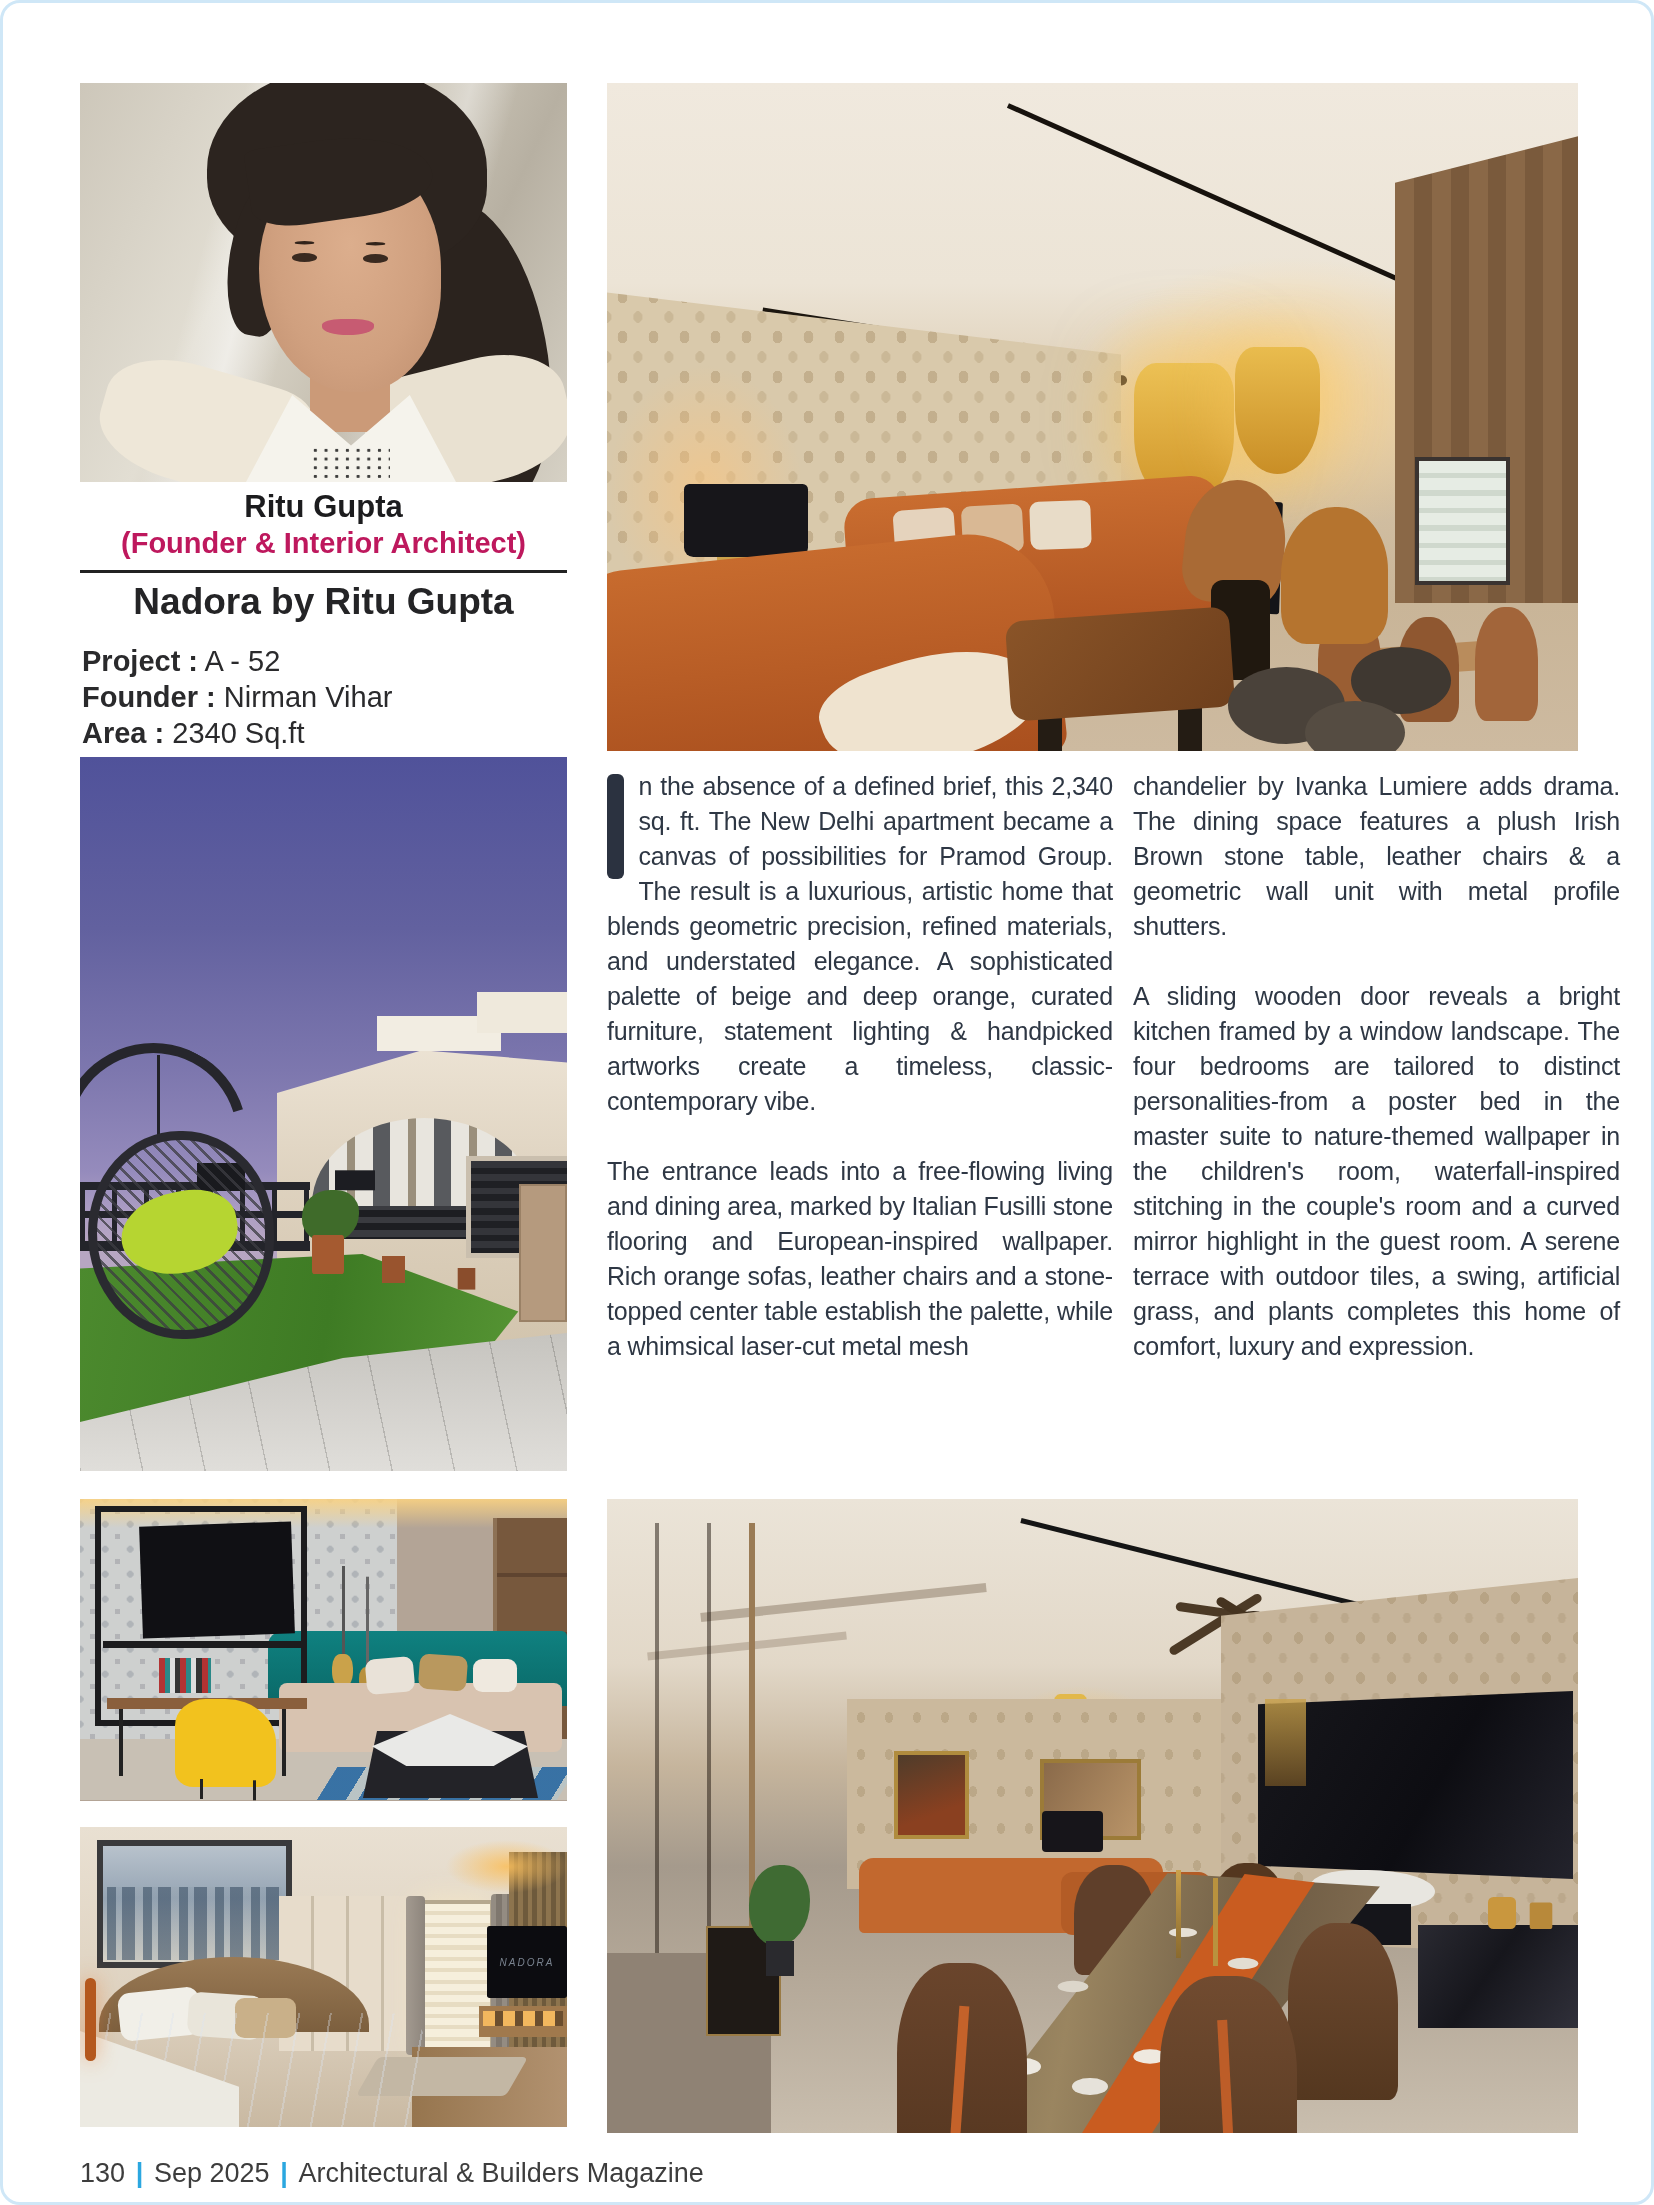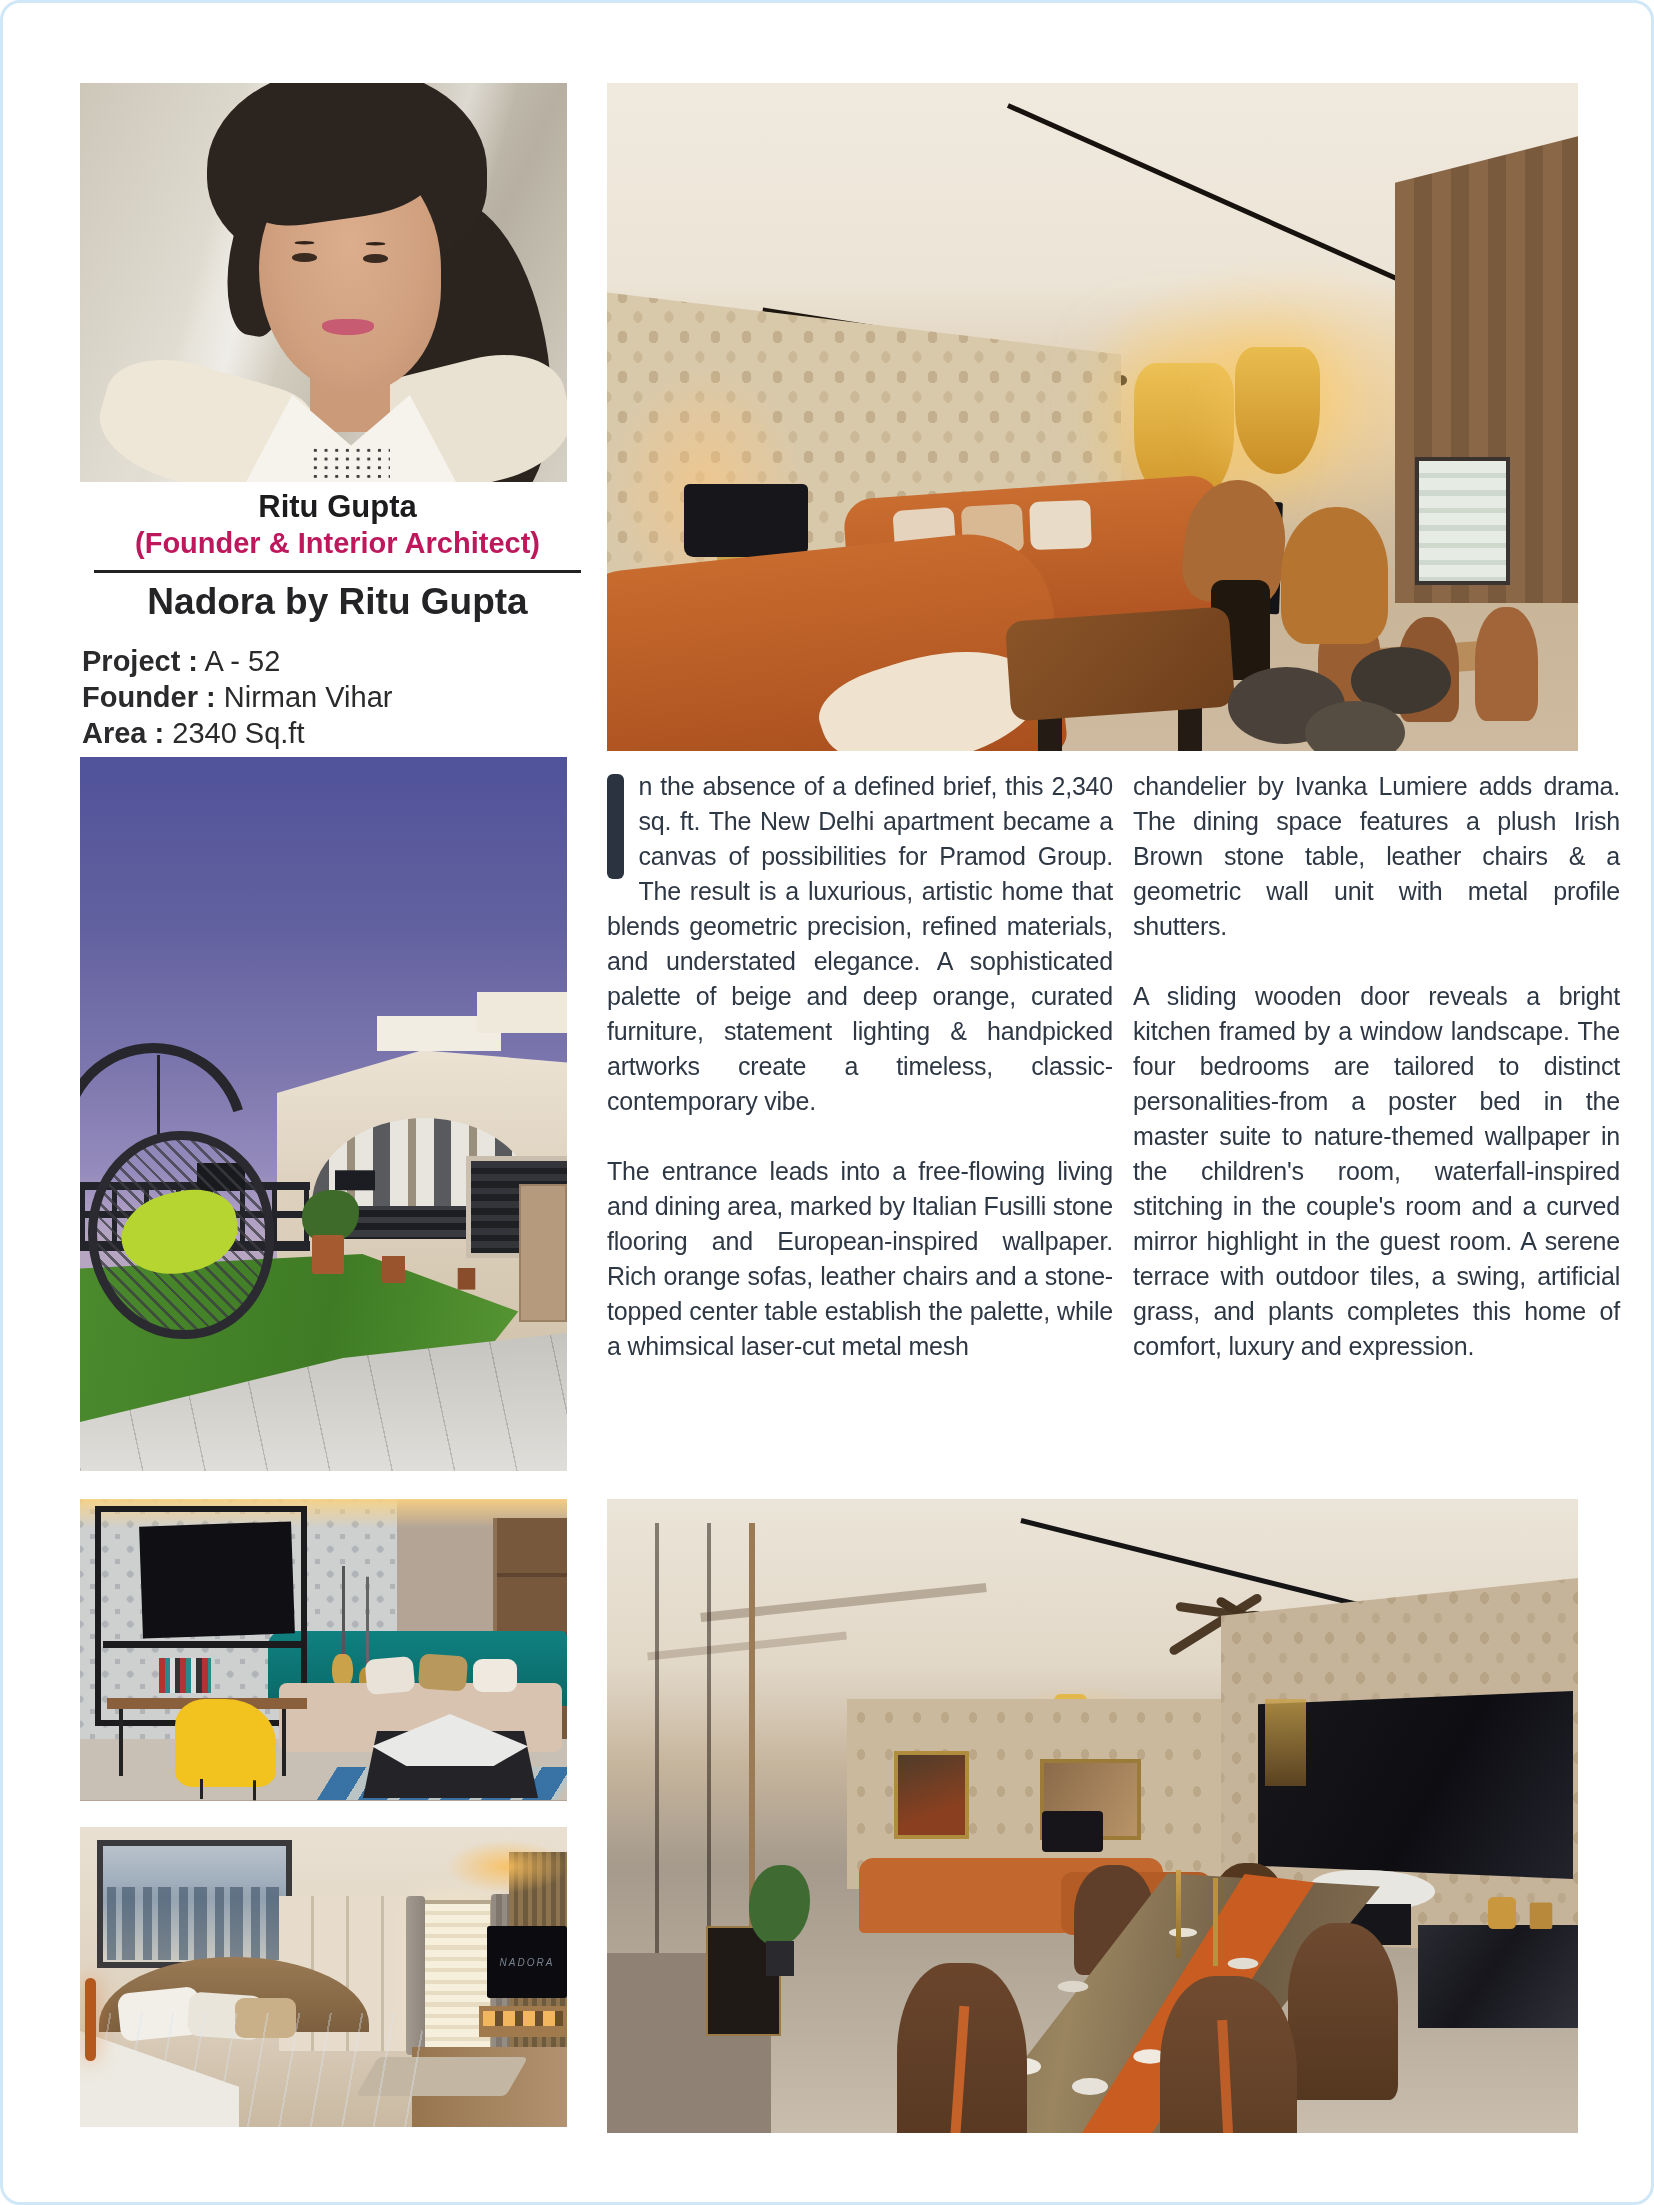--- a/index.html
+++ b/index.html
@@ -3,21 +3,21 @@
 <meta charset="utf-8">
 <style>
   html,body{margin:0;padding:0;background:#ffffff;}
   .page{position:relative;width:1654px;height:2205px;box-sizing:border-box;background:#fff;
         border:3.3px solid #cfe7f7;border-radius:20px;overflow:hidden;
         font-family:"Liberation Sans",sans-serif;color:#1d1d1f;}
   .s{position:absolute;display:block;}
   .photo{position:absolute;overflow:hidden;font-style:italic;}
 
   
-  .profile{position:absolute;left:91px;top:485px;width:487px;text-align:center;}
+  .profile{position:absolute;left:77px;top:485px;width:487px;text-align:center;}
   .profile .name{font-size:31px;font-weight:bold;color:#1c1c1e;line-height:37px;}
   .profile .role{font-size:29px;font-weight:bold;color:#be185d;line-height:36px;}
   .profile .rule{height:2.7px;background:#222;border:0;margin:9.3px 0 6.7px 0;width:100%;}
   .profile .studio{font-size:37px;font-weight:bold;color:#242426;line-height:44px;margin-top:4px;}
   .details{position:absolute;left:79px;top:640px;width:494px;font-size:29px;line-height:36px;color:#2a2a2c;}
   .details .row{white-space:nowrap;}
   .details .lbl{font-weight:bold;text-align:center;}
 
   
   .col{position:absolute;top:766px;font-size:25px;line-height:35px;color:#2e3744;
@@ -486,15 +486,18 @@
     <i class="s" id="dn-runner"></i>
     <i class="s" id="dn-plates"></i>
     <i class="s" id="dn-candel"></i>
     <i class="s" id="dn-chR1"></i>
     <i class="s" id="dn-chF1"></i>
     <i class="s" id="dn-strap1"></i>
     <i class="s" id="dn-chF2"></i>
     <i class="s" id="dn-strap2"></i>
   </div>
 
+  <footer class="footer">
+    <span>130</span><span class="pipe">|</span><span>Sep 2025</span><span class="pipe">|</span><span>Architectural &amp; Builders Magazine</span>
+  </footer>
 
 </div>
 
 
 </body></html>

